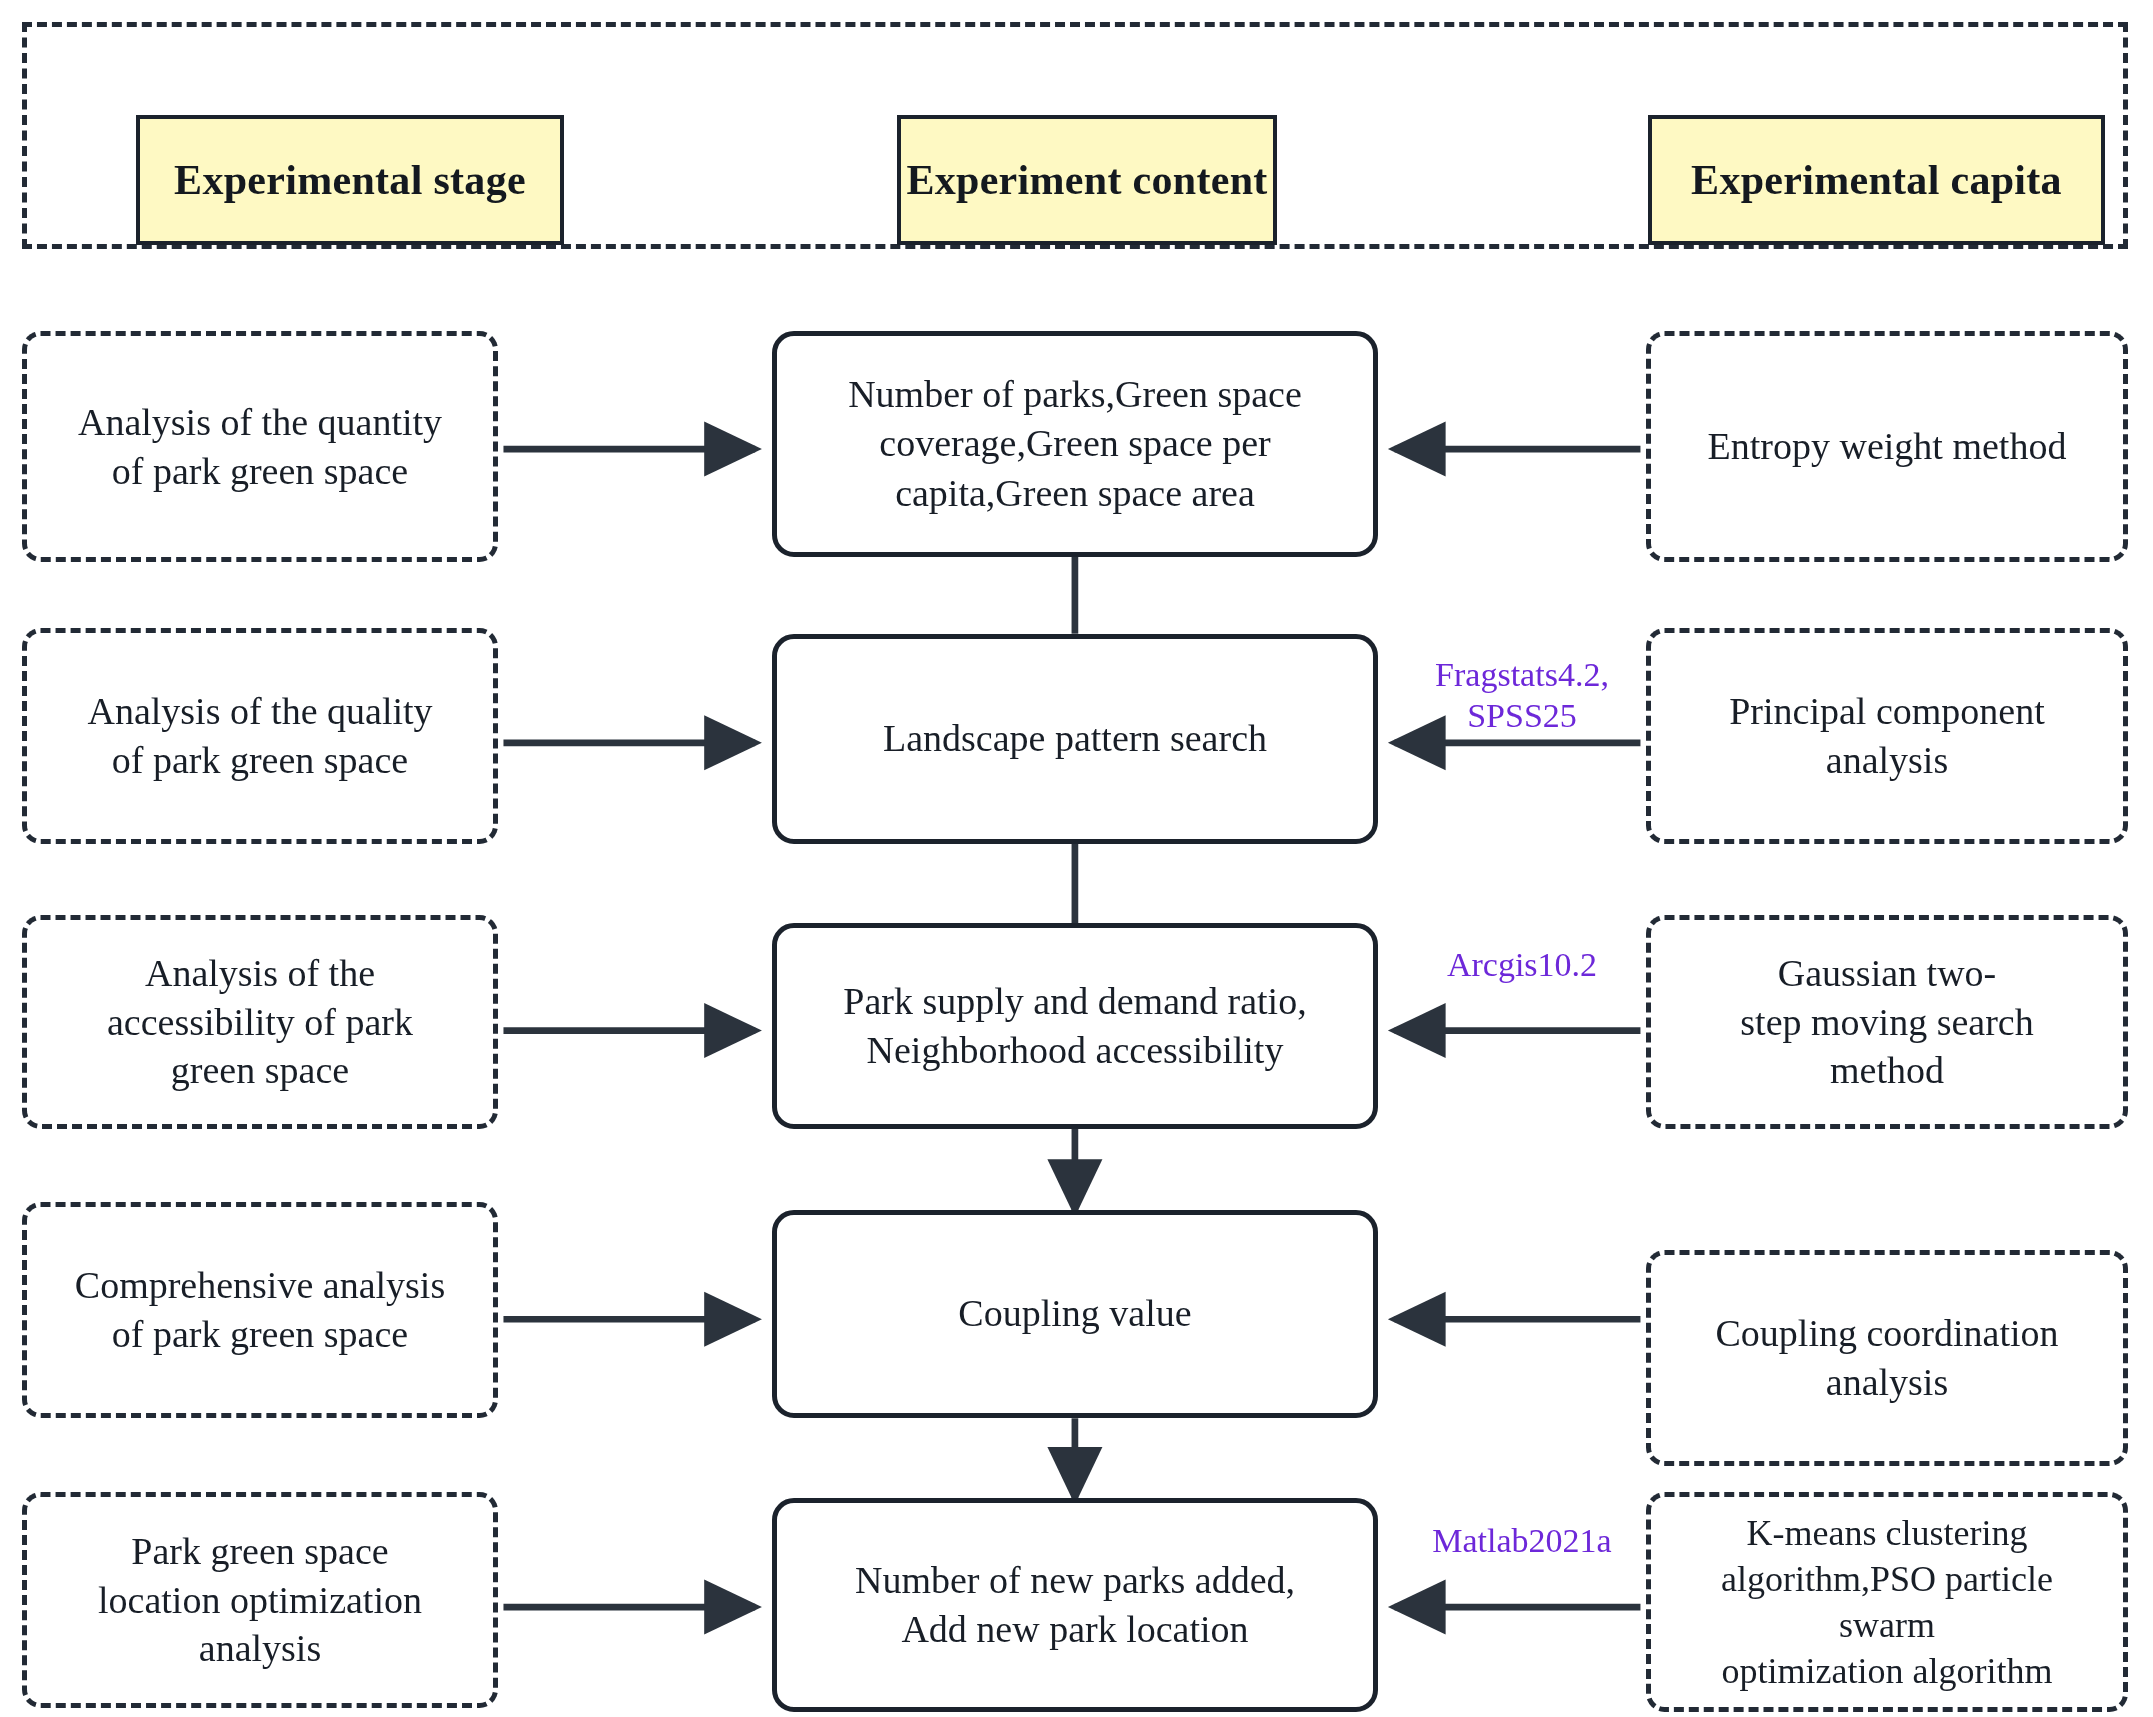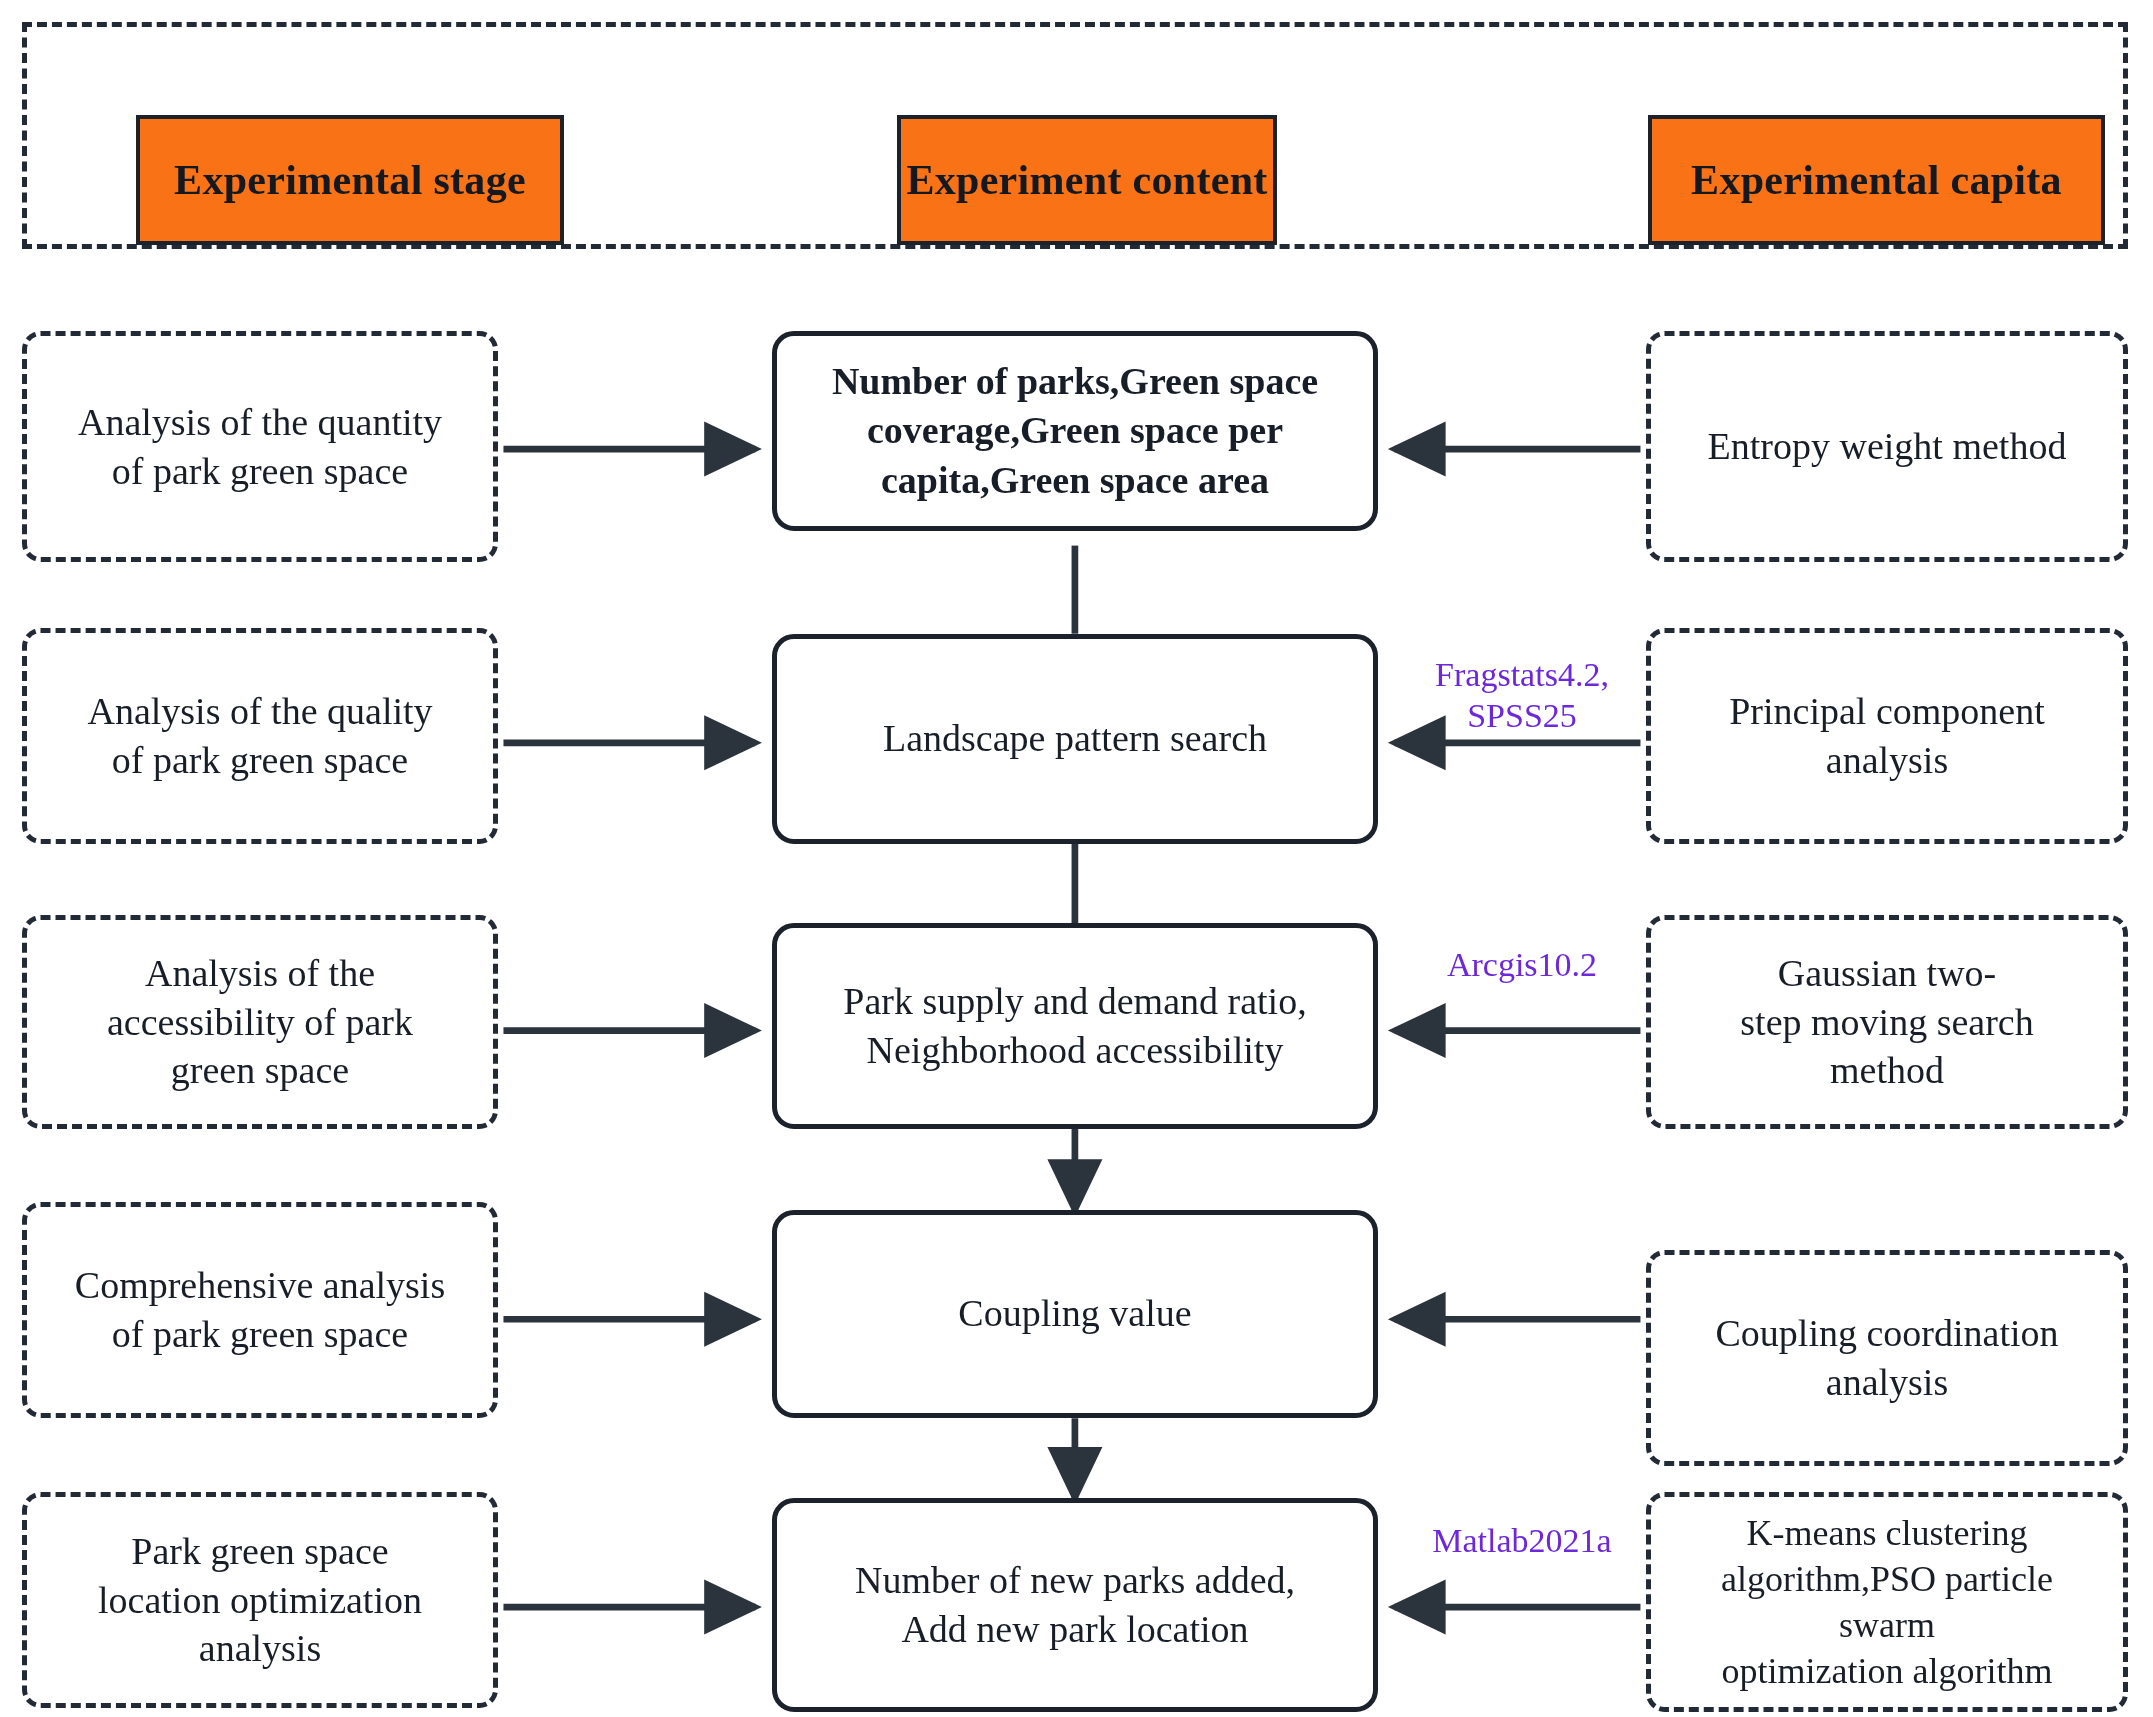--- a/index.html
+++ b/index.html
@@ -29,21 +29,21 @@
     width: 2106px;
     height: 227px;
     border: 5.9px dashed #222a35;
     box-sizing: border-box;
   }
 
   .header-box {
     position: absolute;
     border: 4.2px solid #1b222c;
     box-sizing: border-box;
-    background: #f97316;
+    background: #fef9c3;
     display: flex;
     align-items: center;
     justify-content: center;
     font-weight: bold;
     font-size: 42px;
     letter-spacing: 0.3px;
     color: #14191f;
   }
   .hb-stage  { left: 109px; top: 88px; width: 428px; height: 130px; }
   .hb-content{ left: 870px; top: 88px; width: 380px; height: 130px; }
@@ -150,21 +150,21 @@
 
       <path d="M1281,650 L1281,755"></path>
       <path d="M1281,1005 L1281,1100"></path>
       <path d="M1281,1345 L1281,1442" marker-end="url(#arrD)"></path>
       <path d="M1281,1690 L1281,1785" marker-end="url(#arrD)"></path>
     </g>
   </svg>
 
   <div class="dashed-box stage-box" style="top: 331px; height: 231px; white-space: pre-line;">Analysis of the quantity
 of park green space</div>
-  <div class="solid-box center-box" style="top: 331px; height: 200px; white-space: pre-line; font-weight: bold;">Number of parks,Green space
+  <div class="solid-box center-box" style="top: 331px; height: 226px; white-space: pre-line;">Number of parks,Green space
 coverage,Green space per
 capita,Green space area</div>
   <div class="dashed-box method-box" style="top: 331px; height: 231px; white-space: pre-line;">Entropy weight method</div>
 
   <div class="dashed-box stage-box" style="top: 628px; height: 216px; white-space: pre-line;">Analysis of the quality
 of park green space</div>
   <div class="solid-box center-box" style="top: 634px; height: 210px; white-space: pre-line;">Landscape pattern search</div>
   <div class="dashed-box method-box" style="top: 628px; height: 216px; white-space: pre-line;">Principal component
 analysis</div>
   <div class="tool-label" style="left: 1411px; top: 654px; width: 222px; white-space: pre-line;">Fragstats4.2,

